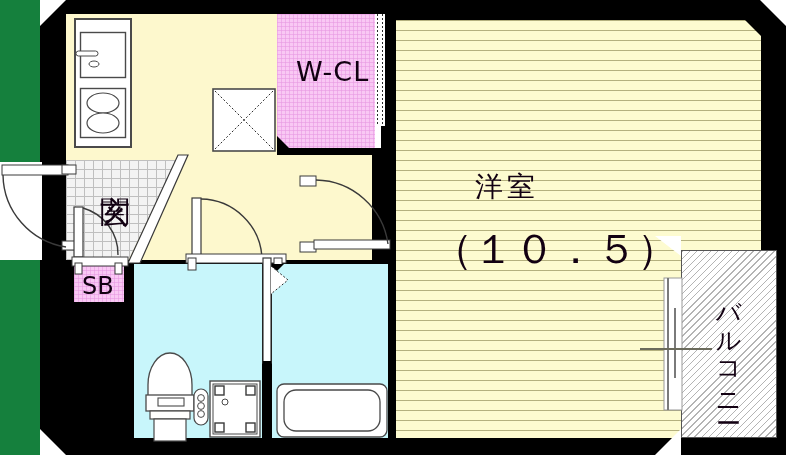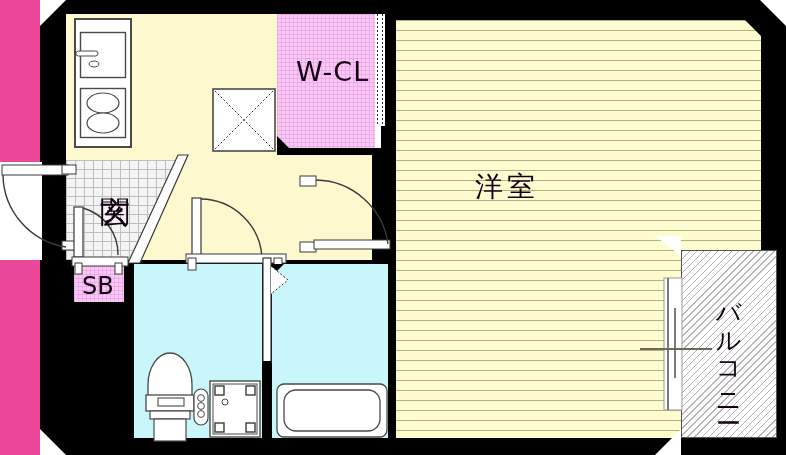--- a/index.html
+++ b/index.html
@@ -1,17 +1,17 @@
 <!DOCTYPE html>
 <html><head>
 <meta charset="utf-8">
 <style>
   html,body{margin:0;padding:0;background:#ffffff;}
   body{font-family:"Liberation Sans", sans-serif;}
-  #plan{position:relative;width:786px;height:455px;background:#ec4899;overflow:hidden;}
+  #plan{position:relative;width:786px;height:455px;background:#15803d;overflow:hidden;}
   .abs{position:absolute;}
   
   .wall{background:#000000;}
   .white{background:#ffffff;}
   .room-yellow{
     background-color:#fdfbd0;
     background-image:repeating-linear-gradient(to bottom,
       rgba(120,115,60,.55) 0px, rgba(120,115,60,.55) 1px,
       rgba(0,0,0,0) 1px, rgba(0,0,0,0) 10px);
   }
@@ -226,20 +226,21 @@
   <div class="abs" style="left:640px;top:346px;width:72px;height:6px;">
     <svg width="72" height="6" viewBox="0 0 72 6">
       <line x1="0" y1="3" x2="72" y2="3" stroke="#6b6b5c" stroke-width="2"></line>
     </svg>
   </div>
 
   <div class="label" style="left:296px;top:56px;font-size:27px;letter-spacing:1px;">W-CL</div>
 
   <div class="label" style="left:475px;top:168px;font-size:28px;letter-spacing:4px;">洋室</div>
 
+  <div class="label" style="left:432px;top:222px;font-size:41px;">（１０．５）</div>
 
   <div class="label vlabel" style="left:94px;top:172px;font-size:30px;letter-spacing:2px;">玄関</div>
 
   <div class="label" style="left:82px;top:272px;font-size:24px;">SB</div>
 
   <div class="label vlabel" style="left:712px;top:284px;font-size:25px;letter-spacing:3px;">バルコニー</div>
 
 </div>
 
 </body></html>

